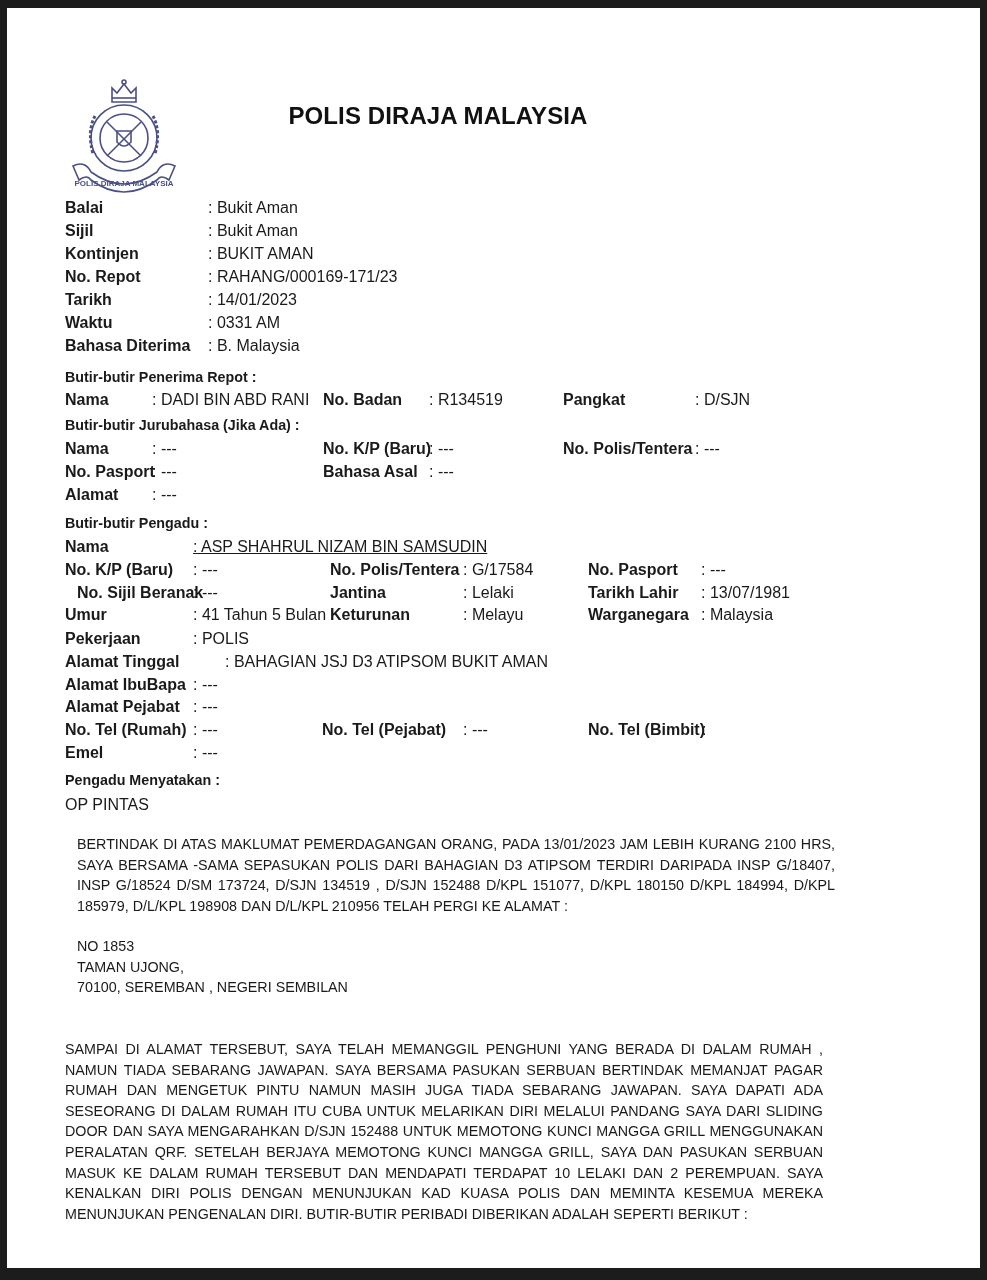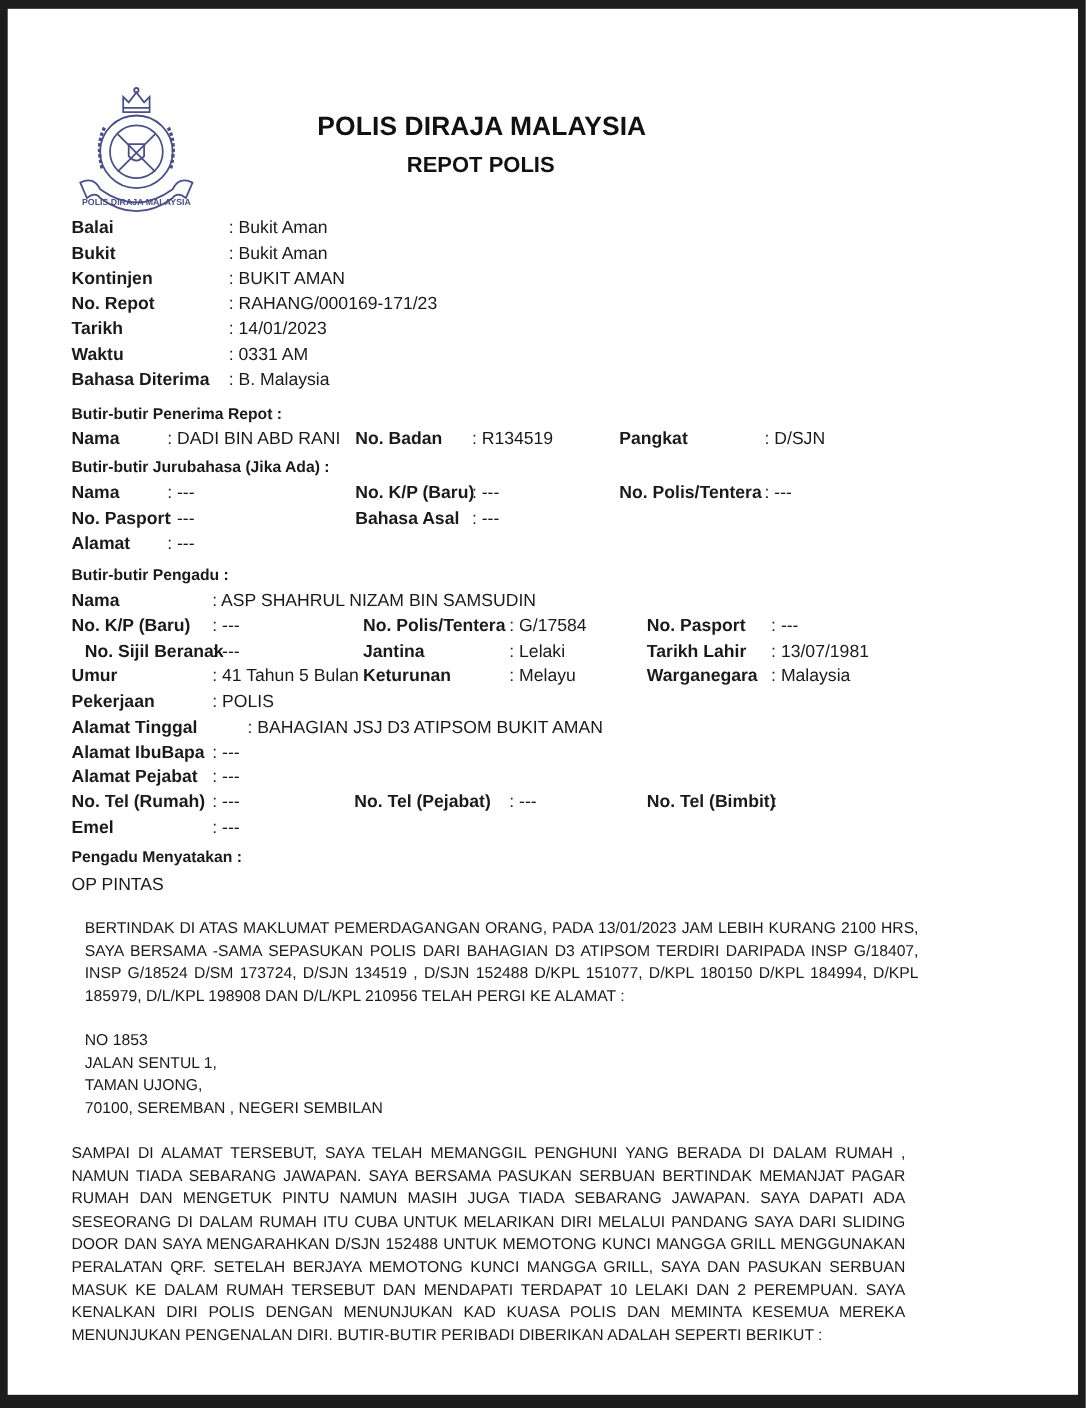--- a/index.html
+++ b/index.html
@@ -54,29 +54,28 @@
 
         <path d="M52 55 L66 55 L66 66 Q59 74 52 66 Z"></path>
 
         <path d="M8 90 Q20 84 26 96 Q59 120 92 96 Q98 84 110 90 L104 104 Q96 98 92 104 Q59 128 26 104 Q22 98 14 104 Z"></path>
       </g>
       <text x="59" y="110" font-size="8" font-weight="bold" fill="#4a4f86" text-anchor="middle" font-family="Liberation Sans, sans-serif">POLIS DIRAJA MALAYSIA</text>
     </svg>
   </div>
 
   <div class="title t1">POLIS DIRAJA MALAYSIA</div>
-  <div class="title t2">REPOT POLIS</div>
 
   <div>
     <div class="row" style="left:58px;top:191px;">
       <span class="lbl" style="left:0;">Balai</span>
       <span class="val" style="left:143px;">: Bukit Aman</span>
     </div>
     <div class="row" style="left:58px;top:214px;">
-      <span class="lbl" style="left:0;">Bukit</span>
+      <span class="lbl" style="left:0;">Sijil</span>
       <span class="val" style="left:143px;">: Bukit Aman</span>
     </div>
     <div class="row" style="left:58px;top:237px;">
       <span class="lbl" style="left:0;">Kontinjen</span>
       <span class="val" style="left:143px;">: BUKIT AMAN</span>
     </div>
     <div class="row" style="left:58px;top:260px;">
       <span class="lbl" style="left:0;">No. Repot</span>
       <span class="val" style="left:143px;">: RAHANG/000169-171/23</span>
     </div>
@@ -120,21 +119,21 @@
     <span class="val" style="left:364px;">: ---</span>
   </div>
   <div class="row cond" style="left:58px;top:478px;width:760px;">
     <span class="lbl" style="left:0;">Alamat</span>
     <span class="val" style="left:87px;">: ---</span>
   </div>
 
   <div class="sec cond" style="top:507px;">Butir-butir Pengadu :</div>
   <div class="row cond" style="left:58px;top:530px;width:760px;">
     <span class="lbl" style="left:0;">Nama</span>
-    <span class="val" style="left:128px;">: ASP SHAHRUL NIZAM BIN SAMSUDIN</span>
+    <span class="val" style="left:128px;text-decoration:underline;">: ASP SHAHRUL NIZAM BIN SAMSUDIN</span>
   </div>
   <div class="row cond" style="left:58px;top:553px;width:760px;">
     <span class="lbl" style="left:0;">No. K/P (Baru)</span>
     <span class="val" style="left:128px;">: ---</span>
     <span class="lbl" style="left:265px;">No. Polis/Tentera</span>
     <span class="val" style="left:398px;">: G/17584</span>
     <span class="lbl" style="left:523px;">No. Pasport</span>
     <span class="val" style="left:636px;">: ---</span>
   </div>
   <div class="row cond" style="left:58px;top:576px;width:760px;">
@@ -182,19 +181,18 @@
     <span class="val" style="left:128px;">: ---</span>
   </div>
 
   <div class="sec cond" style="top:764px;">Pengadu Menyatakan :</div>
   <div class="row cond" style="left:58px;top:788px;">OP PINTAS</div>
 
   <div class="para" style="top:826px;margin-left:12px;">BERTINDAK DI ATAS MAKLUMAT PEMERDAGANGAN ORANG, PADA 13/01/2023 JAM LEBIH KURANG 2100 HRS, SAYA BERSAMA -SAMA SEPASUKAN POLIS DARI BAHAGIAN D3 ATIPSOM TERDIRI DARIPADA INSP G/18407, INSP G/18524 D/SM 173724, D/SJN 134519 , D/SJN 152488 D/KPL 151077, D/KPL 180150 D/KPL 184994, D/KPL 185979, D/L/KPL 198908 DAN D/L/KPL 210956 TELAH PERGI KE ALAMAT :</div>
 
   <div class="addr" style="top:928px;">
     <div>NO 1853</div>
-    <div>JALAN SENTUL 1,</div>
     <div>TAMAN UJONG,</div>
     <div>70100, SEREMBAN , NEGERI SEMBILAN</div>
   </div>
 
   <div class="para" style="top:1031px;">SAMPAI DI ALAMAT TERSEBUT, SAYA TELAH MEMANGGIL PENGHUNI YANG BERADA DI DALAM RUMAH , NAMUN TIADA SEBARANG JAWAPAN. SAYA BERSAMA PASUKAN SERBUAN BERTINDAK MEMANJAT PAGAR RUMAH DAN MENGETUK PINTU NAMUN MASIH JUGA TIADA SEBARANG JAWAPAN. SAYA DAPATI ADA SESEORANG DI DALAM RUMAH ITU CUBA UNTUK MELARIKAN DIRI MELALUI PANDANG SAYA DARI SLIDING DOOR DAN SAYA MENGARAHKAN D/SJN 152488 UNTUK MEMOTONG KUNCI MANGGA GRILL MENGGUNAKAN PERALATAN QRF. SETELAH BERJAYA MEMOTONG KUNCI MANGGA GRILL, SAYA DAN PASUKAN SERBUAN MASUK KE DALAM RUMAH TERSEBUT DAN MENDAPATI TERDAPAT 10 LELAKI DAN 2 PEREMPUAN. SAYA KENALKAN DIRI POLIS DENGAN MENUNJUKAN KAD KUASA POLIS DAN MEMINTA KESEMUA MEREKA MENUNJUKAN PENGENALAN DIRI. BUTIR-BUTIR PERIBADI DIBERIKAN ADALAH SEPERTI BERIKUT :</div>
 </div>
 
 </body></html>

